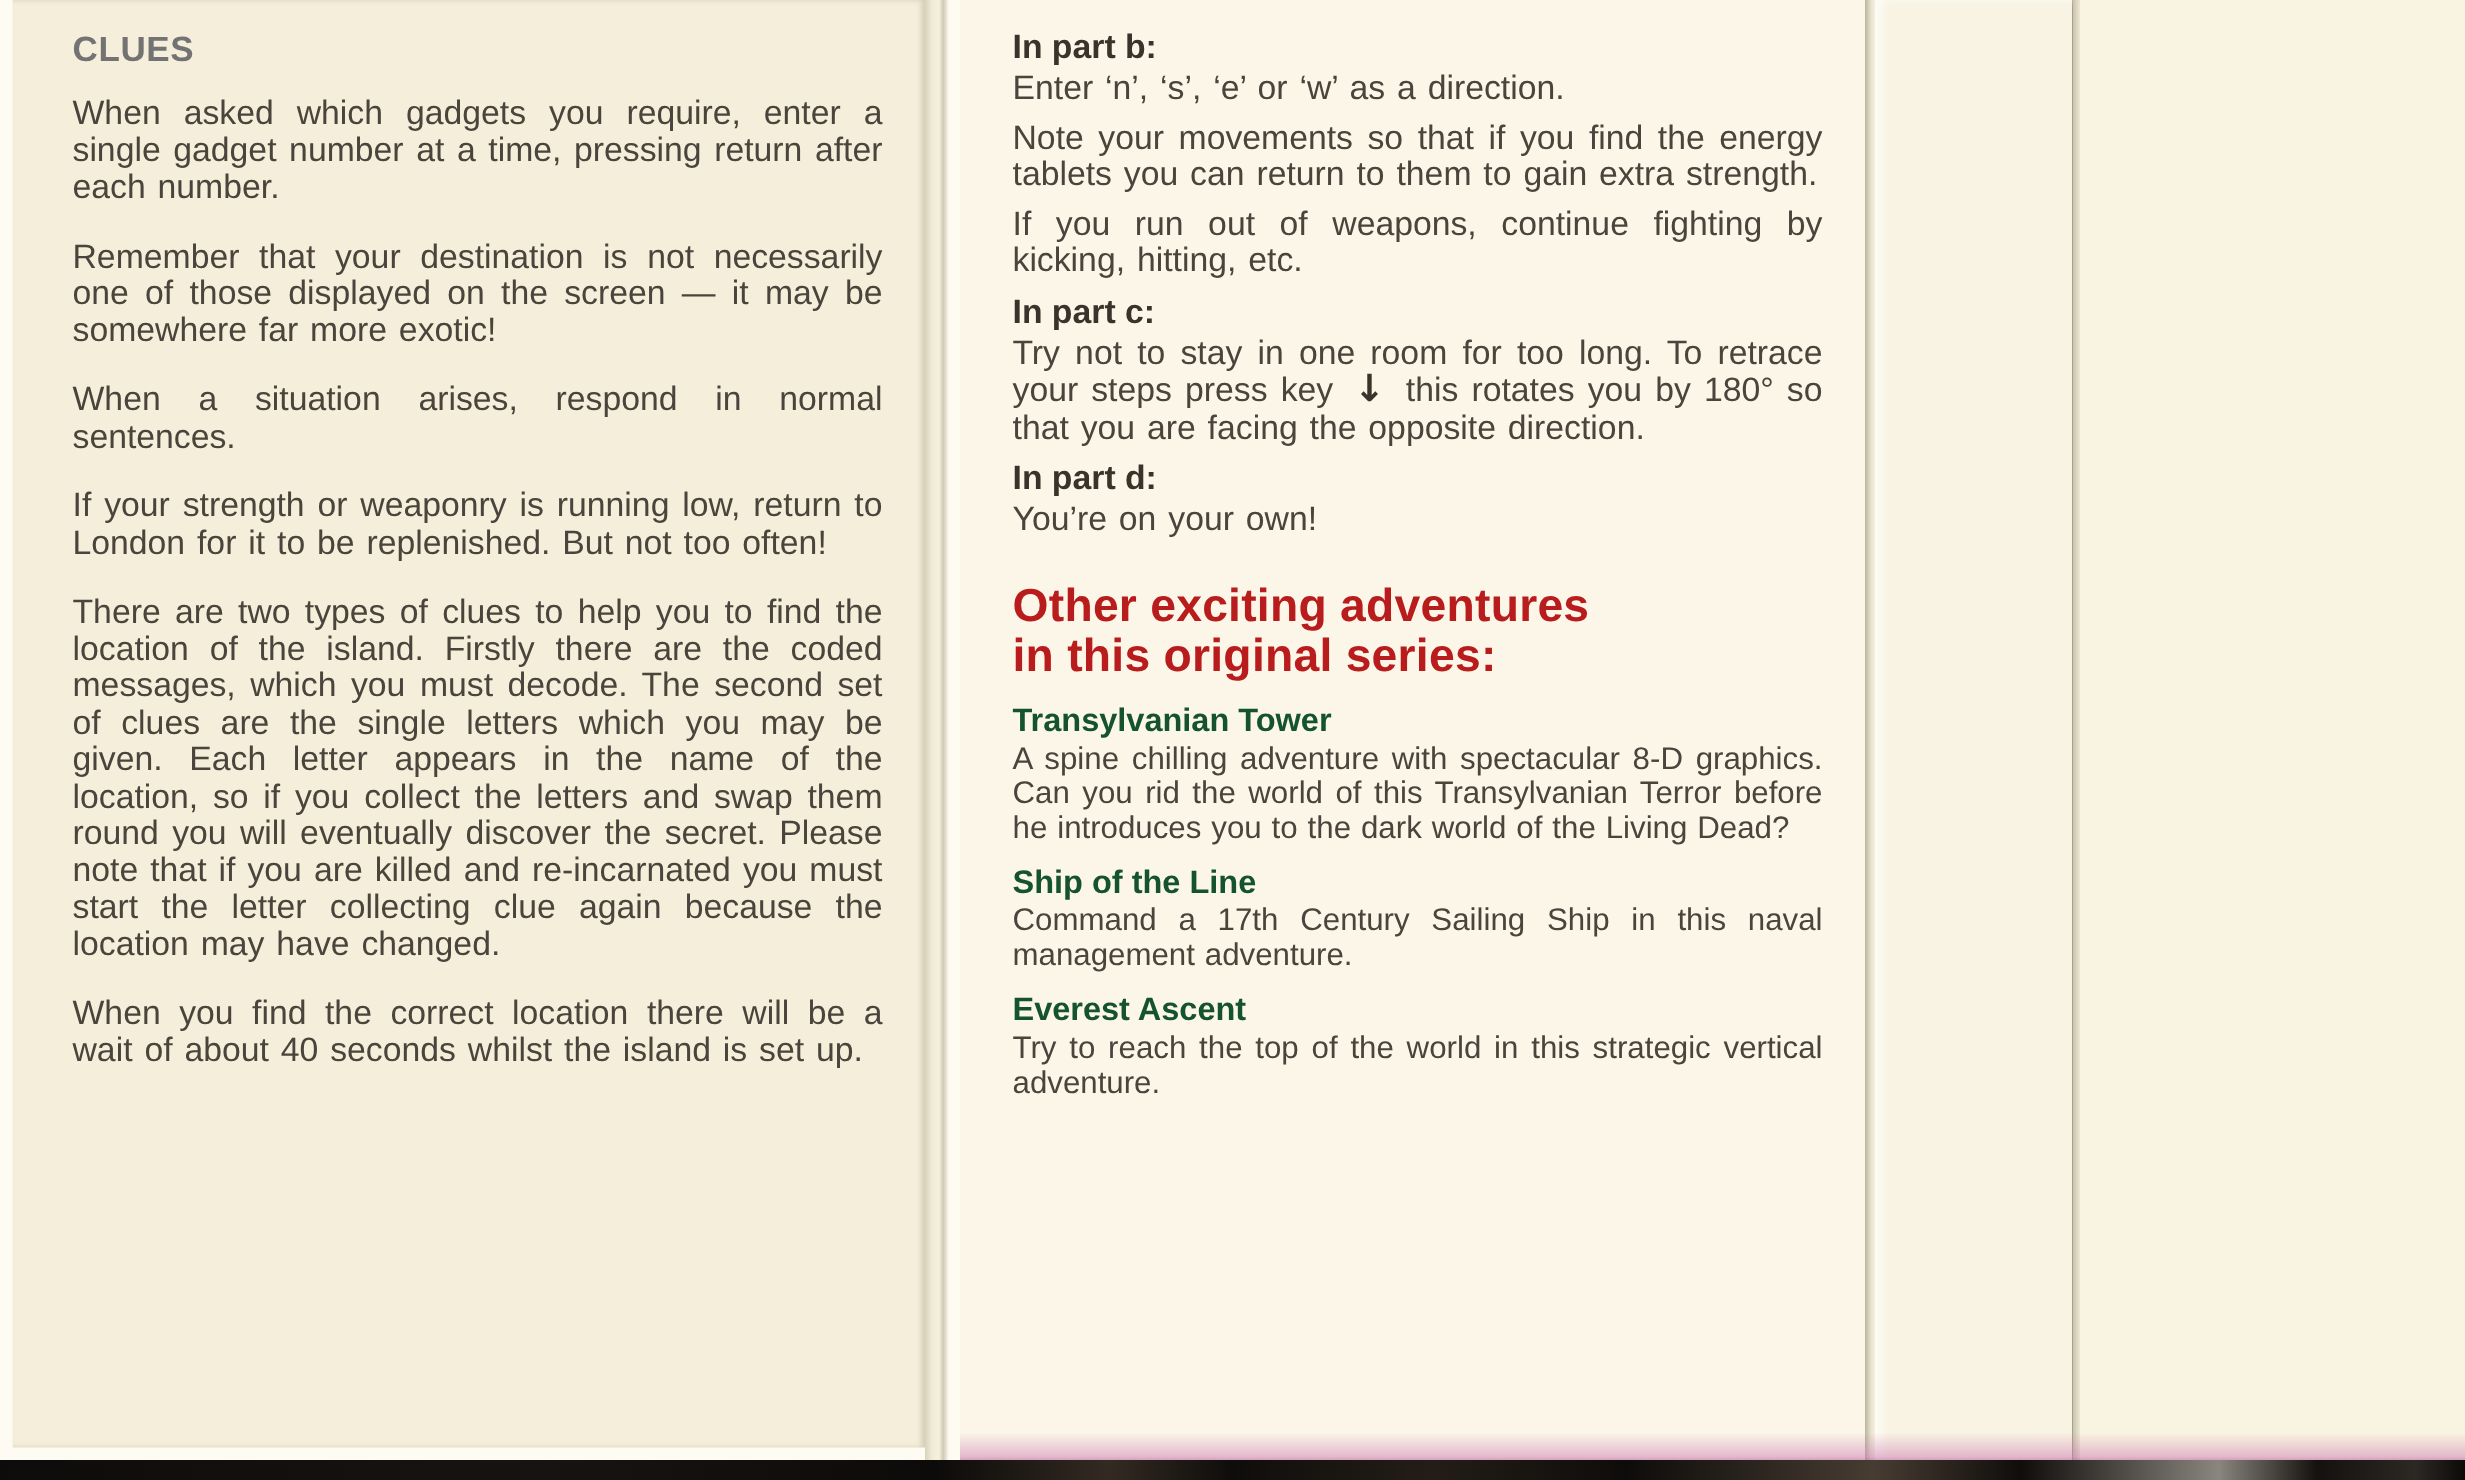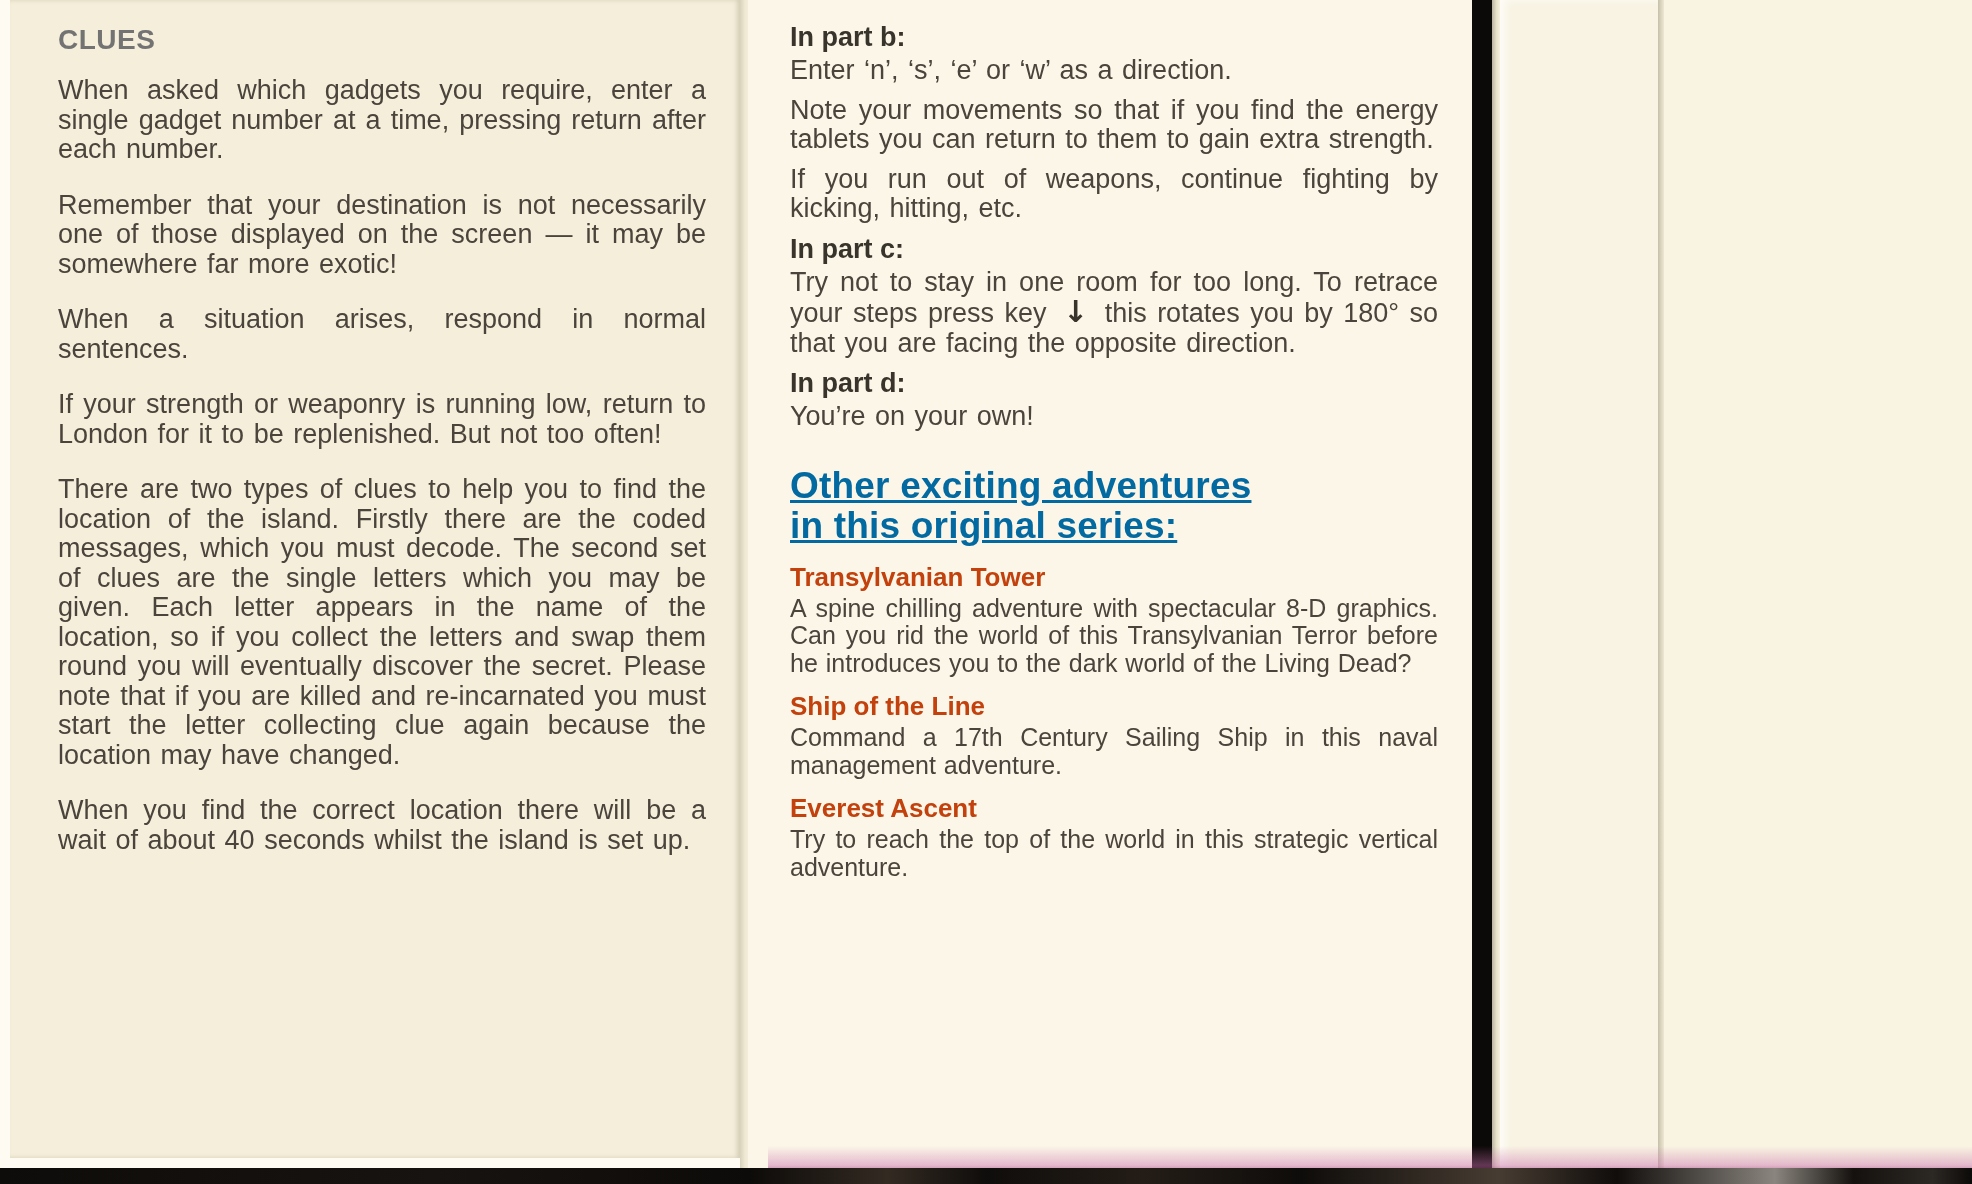--- a/index.html
+++ b/index.html
@@ -20,21 +20,21 @@
     box-sizing:border-box;
     box-shadow:inset -3px 0 4px rgba(120,110,85,.25);
   }
   .gutter{
     position:absolute;left:740px;top:0;width:28px;height:1184px;
     background:linear-gradient(90deg,
       #d8d2bd 0%, #efe9d4 18%, #f6f1de 40%,
       #cfc9b4 52%, #fdfbf2 68%, #fdfbf2 100%);
   }
   .panel-center{
-    position:absolute;left:748px;top:0;width:724px;height:1170px;
+    position:absolute;left:768px;top:0;width:724px;height:1170px;
     background:#fbf6e7;
   }
   .fringe{
     position:absolute;left:768px;top:1146px;width:1204px;height:24px;
     background:linear-gradient(180deg, rgba(200,111,174,0) 0%, rgba(200,111,174,.45) 80%, rgba(160,60,130,.55) 100%);
     pointer-events:none;
   }
   .fold-a{
     position:absolute;left:1492px;top:0;width:8px;height:1170px;
     background:linear-gradient(90deg,#b9b3a0 0%,#e6e0ca 55%,#f6f1de 100%);
@@ -78,25 +78,25 @@
     font-size:27px;line-height:29.5px;margin:0 0 26px 0;
     text-align:justify;word-spacing:2px;
   }
   p.instr{
     font-size:27px;line-height:29.5px;margin:0 0 10px 0;
     text-align:justify;word-spacing:2px;
   }
   p.plain{text-align:left;}
   .mt{margin-top:24px;}
   h1.big{
-    font-size:37px;line-height:40px;font-weight:bold;color:#0369a1;
-    margin:34px 0 16px 0;letter-spacing:.2px;text-decoration:underline;
+    font-size:37px;line-height:40px;font-weight:bold;color:#b91c1c;
+    margin:34px 0 16px 0;letter-spacing:.2px;
   }
   h3.adv{
-    font-size:26px;font-weight:bold;color:#c2410c;margin:14px 0 2px 0;
+    font-size:26px;font-weight:bold;color:#14532d;margin:14px 0 2px 0;
   }
   p.desc{
     font-size:25px;line-height:27.5px;margin:0;
     text-align:justify;word-spacing:1px;
   }
   .arrow{
     font-family:"DejaVu Sans", sans-serif;
     font-weight:900;font-size:30px;padding:0 6px;color:#38332b;
   }
 </style>

